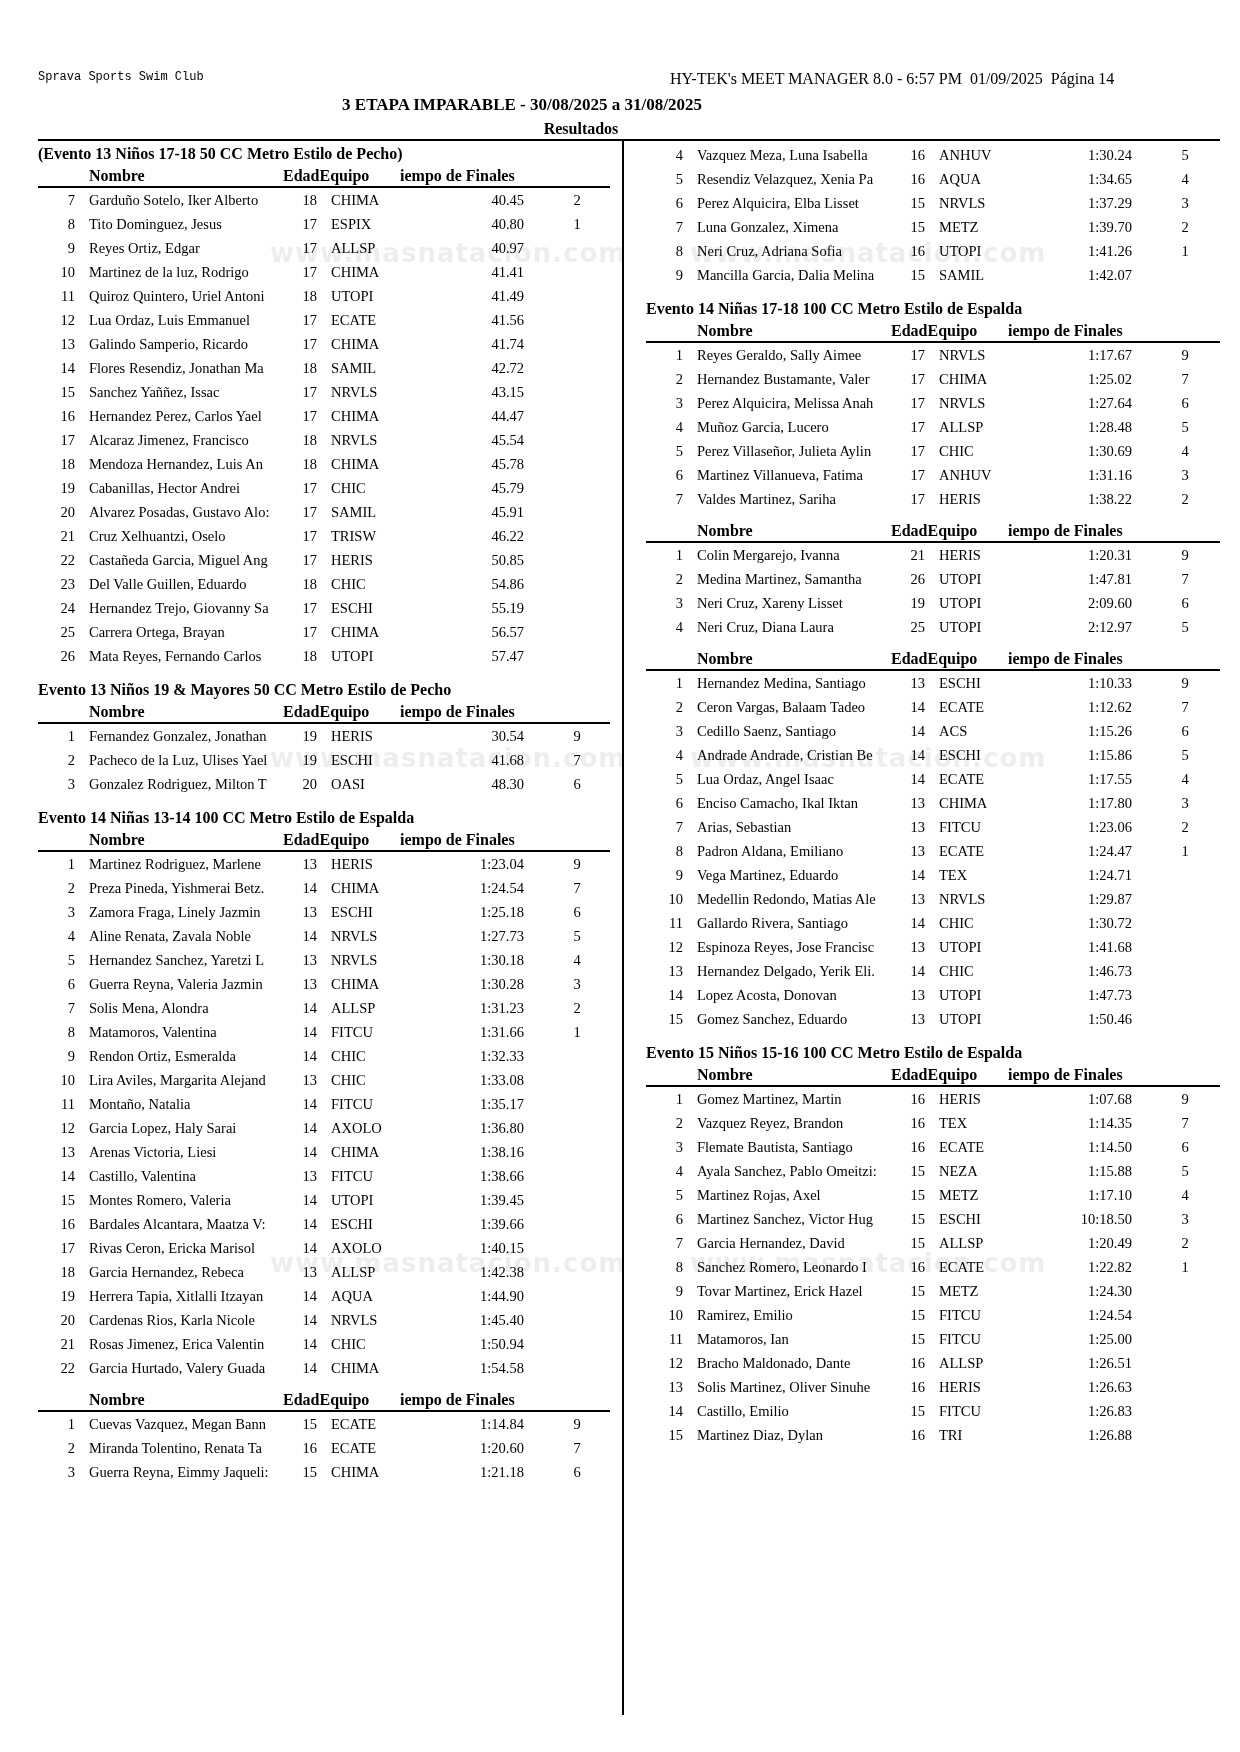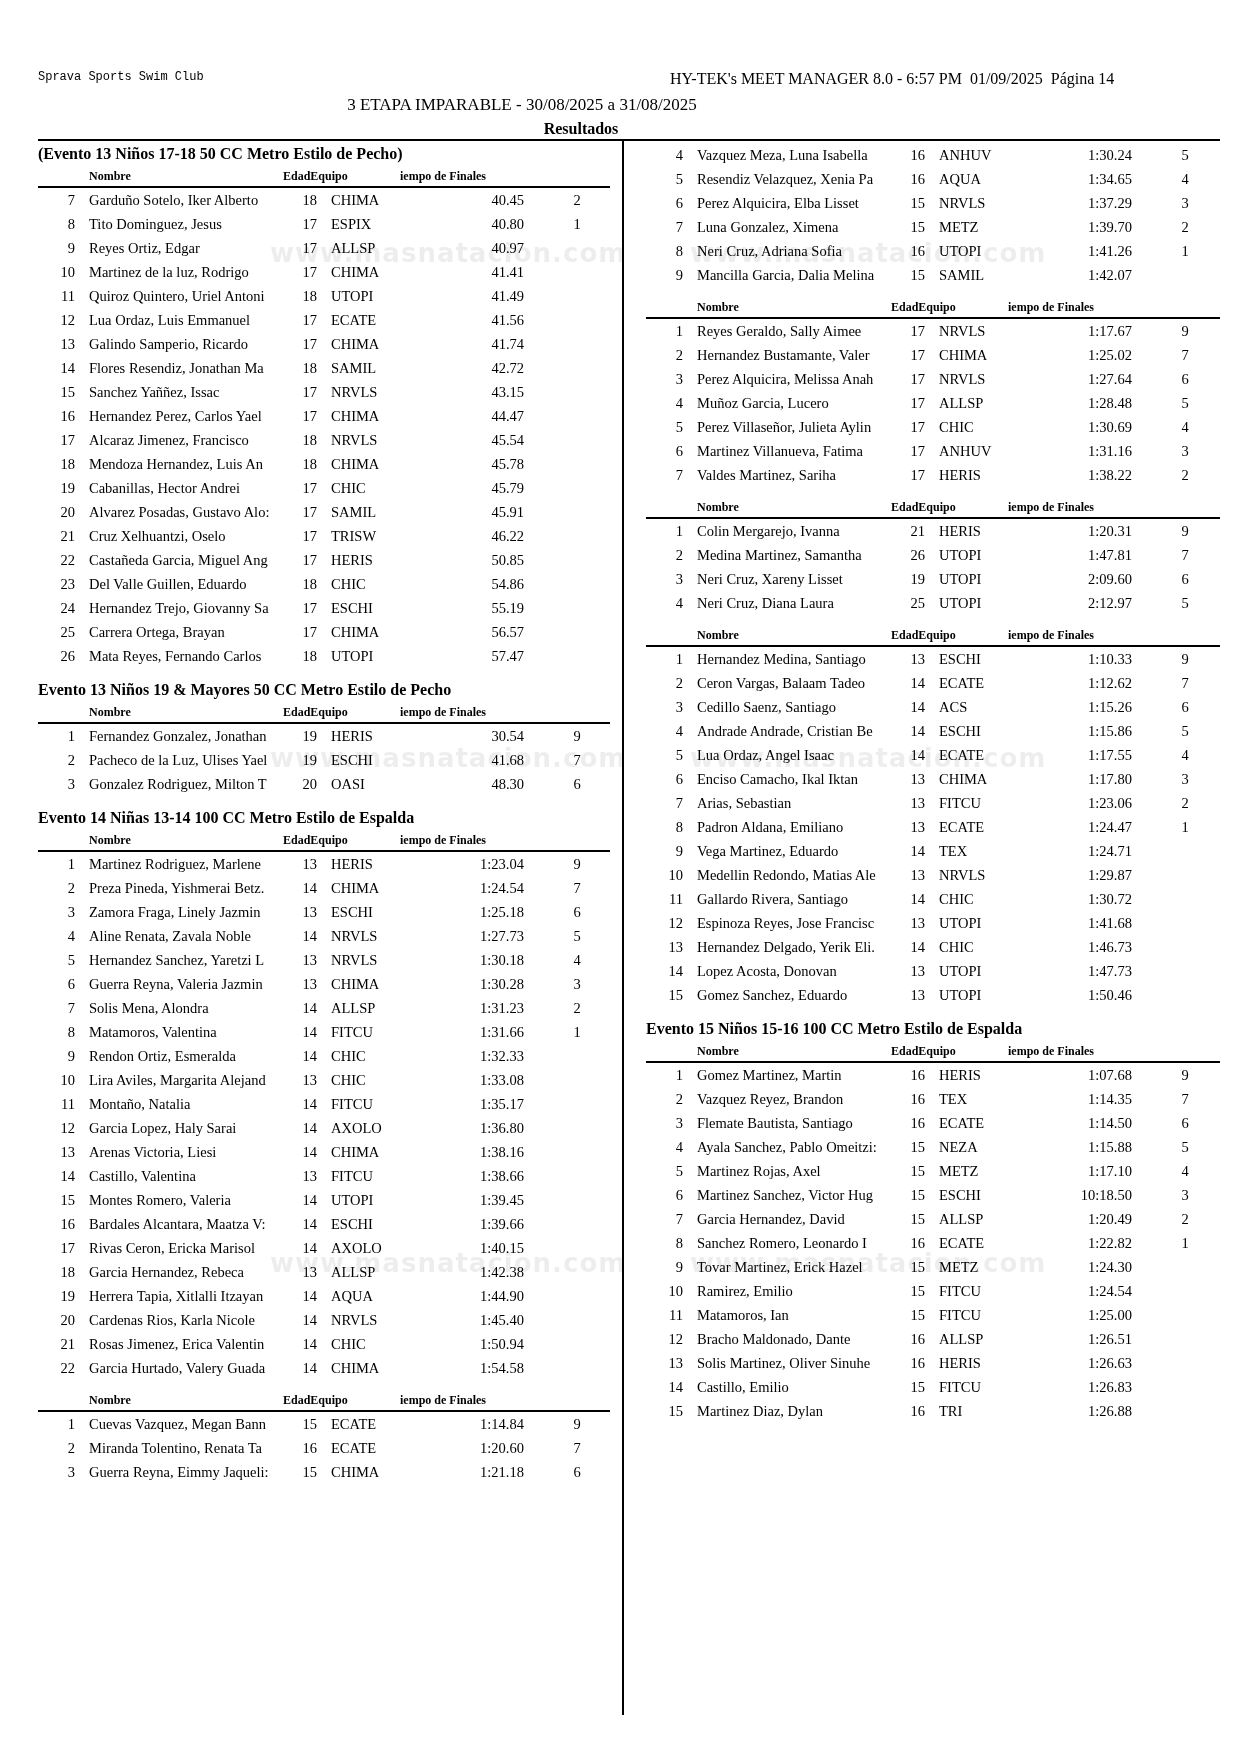--- a/index.html
+++ b/index.html
@@ -1,31 +1,31 @@
 <!DOCTYPE html>
 <html><head>
 <meta charset="utf-8">
 <style>
   html, body { margin: 0; padding: 0; background: #ffffff; }
   body { width: 1240px; height: 1752px; position: relative; overflow: hidden;
          font-family: "Liberation Serif", "DejaVu Serif", serif; color: #000; }
   .hdr-left { position: absolute; left: 38px; top: 70px; font-size: 12px; font-family: Liberation Mono, monospace; }
   .hdr-right { position: absolute; left: 670px; top: 70px; font-size: 16px; white-space: pre; }
   .meet-title { position: absolute; left: 0; width: 1044px; top: 95px; text-align: center;
-                font-weight: normal; font-size: 17px; }
+                font-weight: bold; font-size: 17px; }
   .results-label { position: absolute; left: 0; width: 1162px; top: 120px; text-align: center;
                    font-weight: bold; font-size: 16px; }
   .top-rule { position: absolute; left: 38px; width: 1182px; top: 139px; border-top: 2px solid #000; }
   .col-divider { position: absolute; left: 622px; top: 139px; height: 1576px; border-left: 2px solid #000; }
   .col { position: absolute; top: 142px; }
   .col.left { left: 38px; width: 572px; }
   .col.right { left: 646px; width: 574px; }
   .event { margin: 0 0 10px 0; }
   .event-title { font-weight: bold; font-size: 16px; height: 24px; line-height: 24px; }
-  .thead { position: relative; height: 20px; line-height: 20px; font-weight: bold; font-size: 12px;
+  .thead { position: relative; height: 20px; line-height: 20px; font-weight: bold; font-size: 16px;
            border-bottom: 2px solid #000; }
   .thead span { position: absolute; top: 0; }
   .th-name { left: 51px; }
   .th-age { left: 245px; }
   .th-time { left: 362px; }
   .row { position: relative; height: 24px; line-height: 24px; font-size: 14.5px; white-space: nowrap; }
   .row span { position: absolute; top: 0; }
   .c-place { left: 0; width: 37px; text-align: right; }
   .c-name { left: 51px; width: 200px; overflow: hidden; }
   .c-age { left: 257px; width: 22px; text-align: right; }
@@ -508,20 +508,21 @@
       <div class="row">
         <span class="c-place">9</span>
         <span class="c-name">Mancilla Garcia, Dalia Melina</span>
         <span class="c-age">15</span>
         <span class="c-team">SAMIL</span>
         <span class="c-time">1:42.07</span>
         <span class="c-pts"></span>
       </div>
     </div>
 <div class="event">
+      <div class="event-title">Evento 14  Niñas 17-18 100 CC Metro Estilo de Espalda</div>
       <div class="thead">
         <span class="th-name">Nombre</span>
         <span class="th-age">EdadEquipo</span>
         <span class="th-time">iempo de Finales</span>
       </div>
       <div class="row">
         <span class="c-place">1</span>
         <span class="c-name">Reyes Geraldo, Sally Aimee</span>
         <span class="c-age">17</span>
         <span class="c-team">NRVLS</span>

